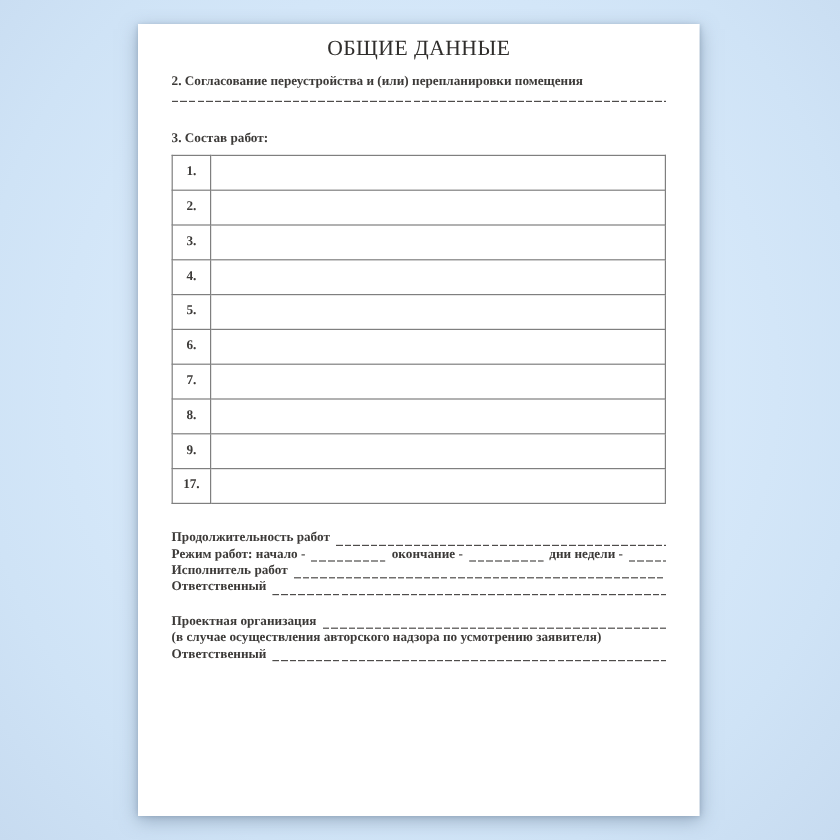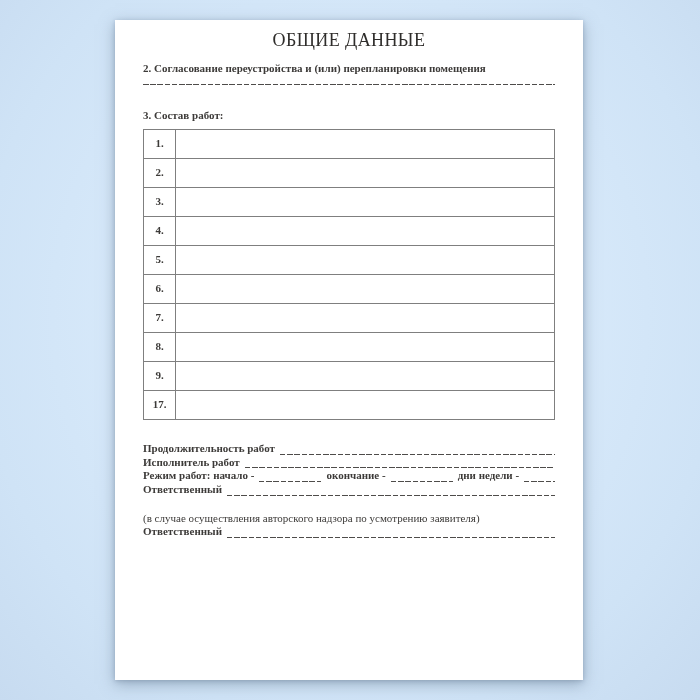--- a/index.html
+++ b/index.html
@@ -39,21 +39,21 @@
   table.works{
     width:100%;border-collapse:collapse;margin-top:7px;table-layout:fixed;
   }
   table.works td{
     border:1px solid #7f7f7f;height:28px;padding:0;
     font-weight:700;font-size:11px;color:#3c3a38;
   }
   td.num{width:31px;text-align:center;}
   .s4{margin-top:22px;}
   .s5{margin-top:15px;}
-  .note{font-weight:400;}
+  .note{font-weight:700;}
 </style>
 </head>
 <body>
 
 <div class="sheet">
 
   <div class="title">ОБЩИЕ ДАННЫЕ</div>
 
 
   <div class="sec s2">
@@ -107,38 +107,42 @@
       </tr>
     </tbody>
   </table>
 
   <div class="s4">
     <div class="field">
       <span class="lbl">Продолжительность работ</span>
       <span class="blank"></span>
     </div>
     <div class="field">
-      <span class="lbl">Исполнитель работ</span>
-      <span class="blank"></span>
-    </div>
-    <div class="field">
       <span class="lbl">Режим работ: начало -</span>
       <span class="blank fixed"></span>
       <span class="lbl">окончание -</span>
       <span class="blank fixed"></span>
       <span class="lbl">дни недели -</span>
+      <span class="blank"></span>
+    </div>
+    <div class="field">
+      <span class="lbl">Исполнитель работ</span>
       <span class="blank"></span>
     </div>
     <div class="field">
       <span class="lbl">Ответственный</span>
       <span class="blank"></span>
     </div>
   </div>
 
   <div class="s5">
+    <div class="field">
+      <span class="lbl">Проектная организация</span>
+      <span class="blank"></span>
+    </div>
     <div class="note">(в случае осуществления авторского надзора по усмотрению заявителя)</div>
     <div class="field">
       <span class="lbl">Ответственный</span>
       <span class="blank"></span>
     </div>
   </div>
 
 </div>
 
 </body></html>

